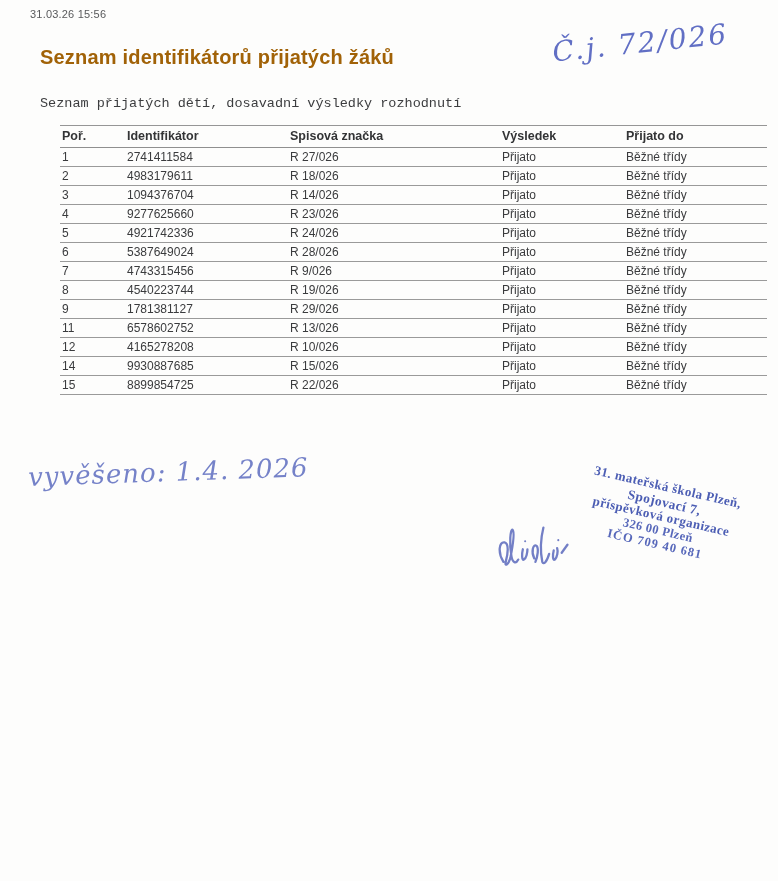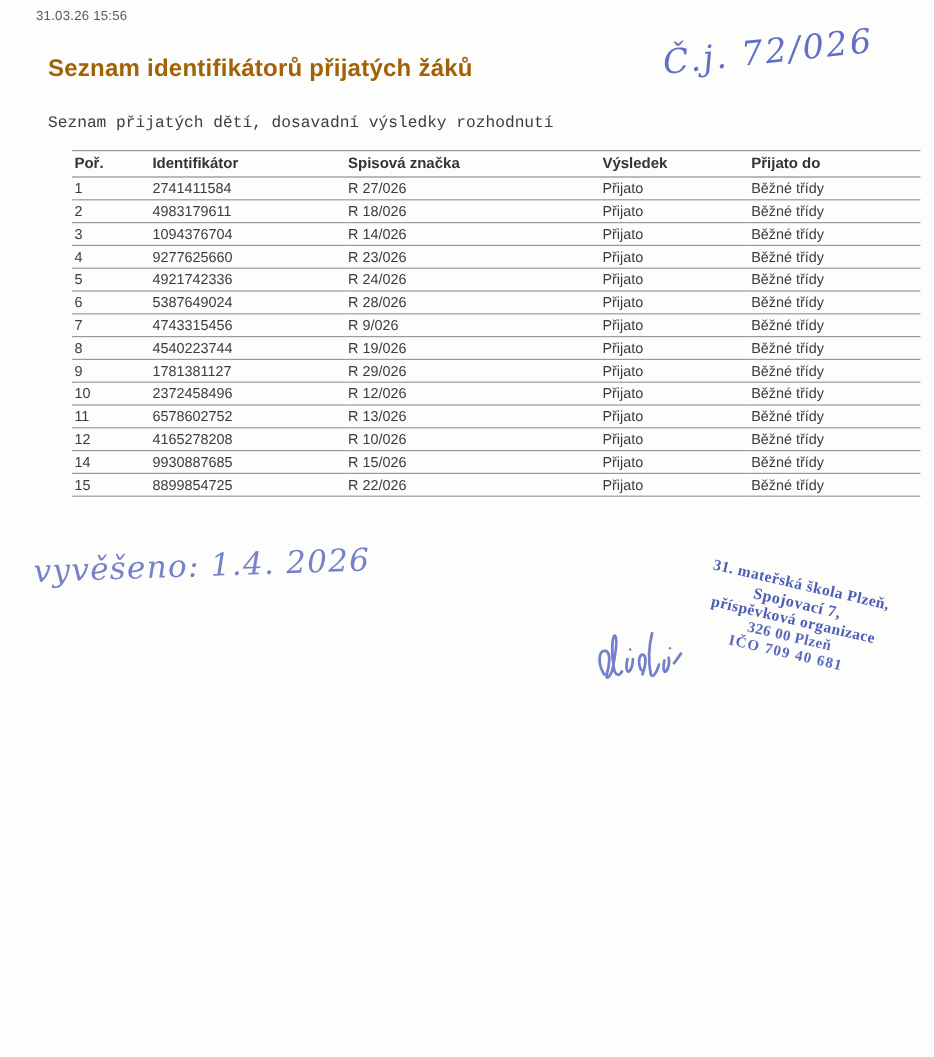--- a/index.html
+++ b/index.html
@@ -192,27 +192,20 @@
           <td>Běžné třídy</td>
         </tr>
         <tr>
           <td>9</td>
           <td>1781381127</td>
           <td>R 29/026</td>
           <td>Přijato</td>
           <td>Běžné třídy</td>
         </tr>
         <tr>
-          <td>10</td>
-          <td>2372458496</td>
-          <td>R 12/026</td>
-          <td>Přijato</td>
-          <td>Běžné třídy</td>
-        </tr>
-        <tr>
           <td>11</td>
           <td>6578602752</td>
           <td>R 13/026</td>
           <td>Přijato</td>
           <td>Běžné třídy</td>
         </tr>
         <tr>
           <td>12</td>
           <td>4165278208</td>
           <td>R 10/026</td>

